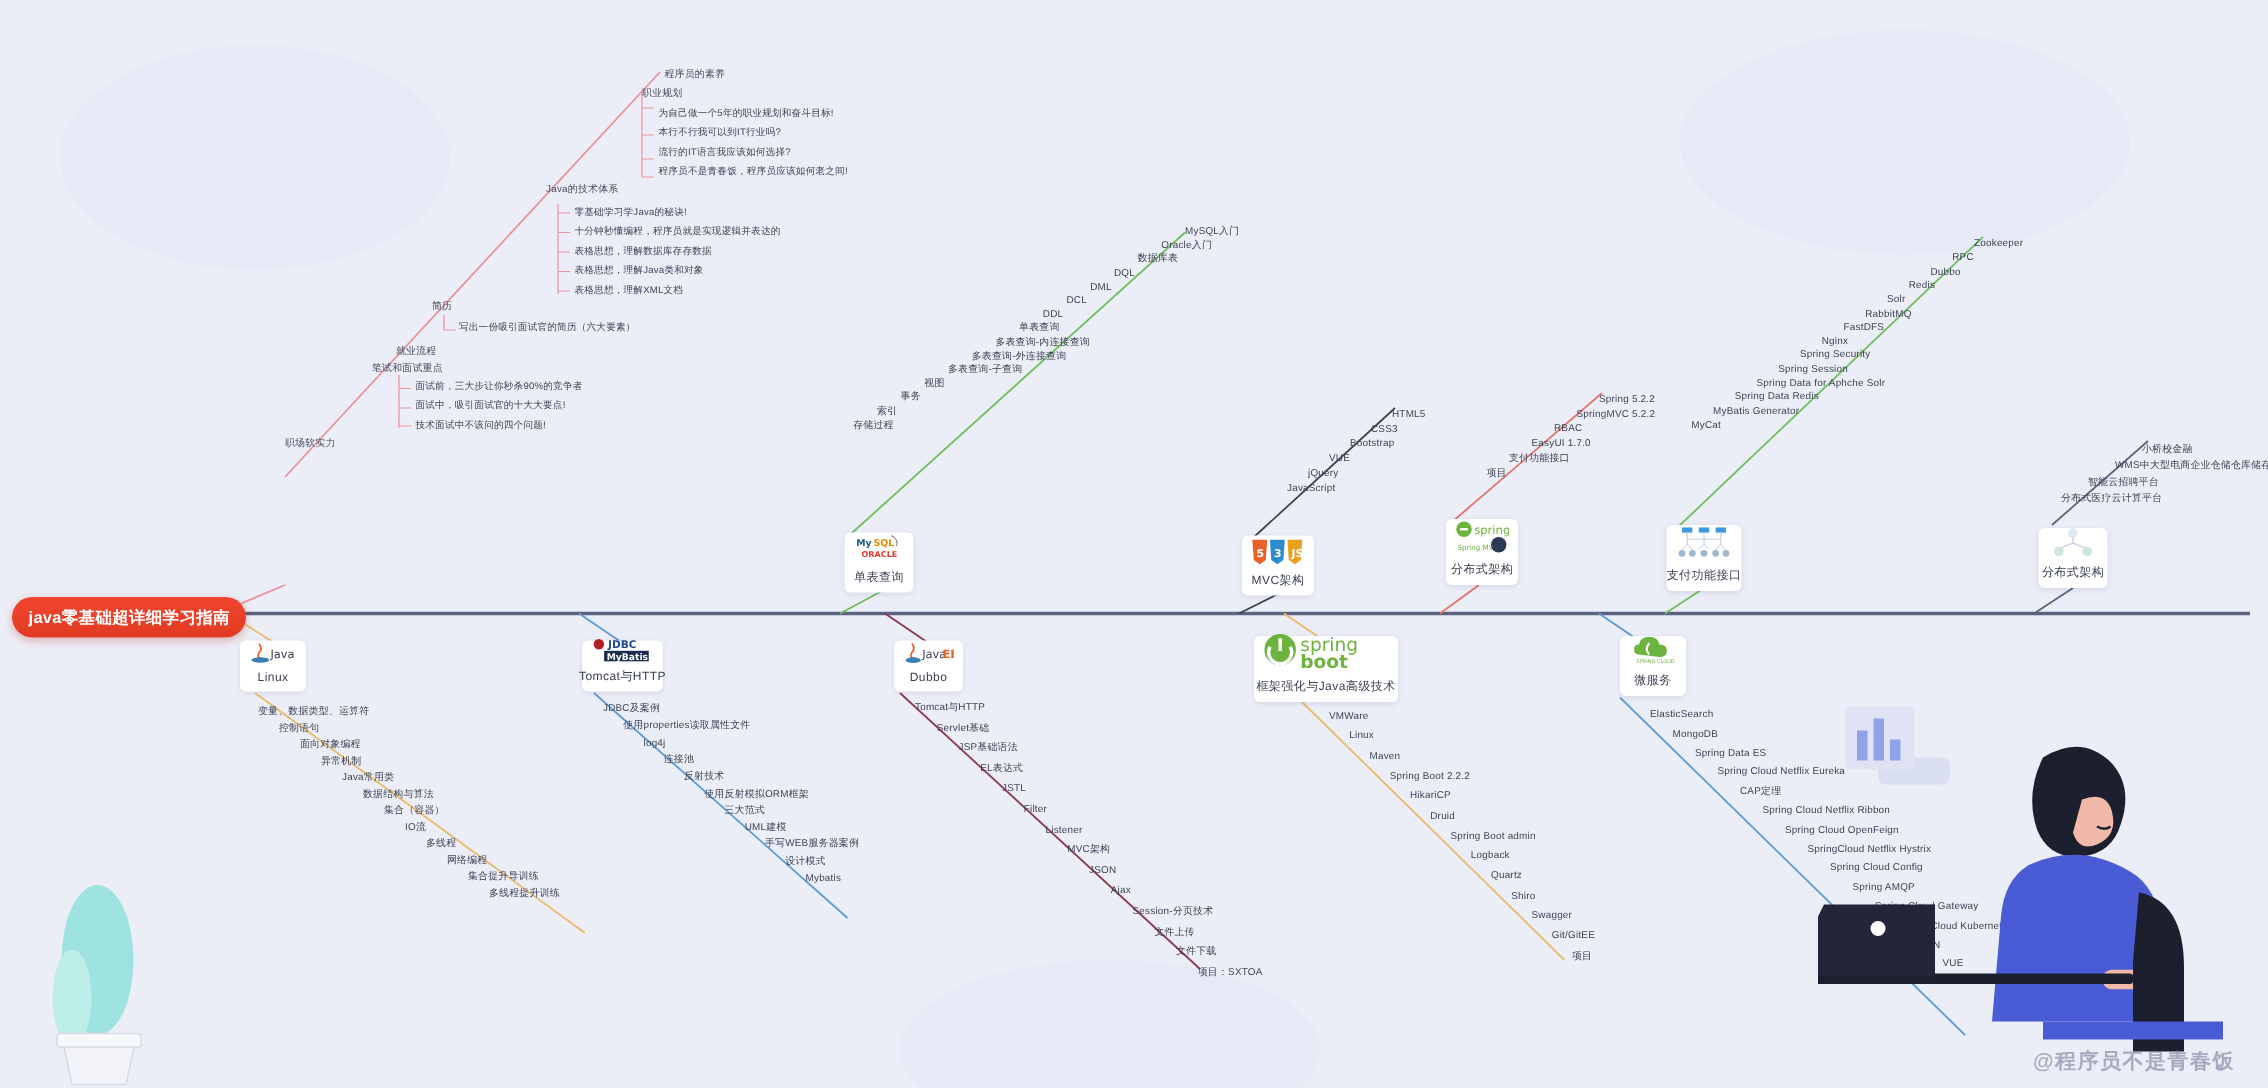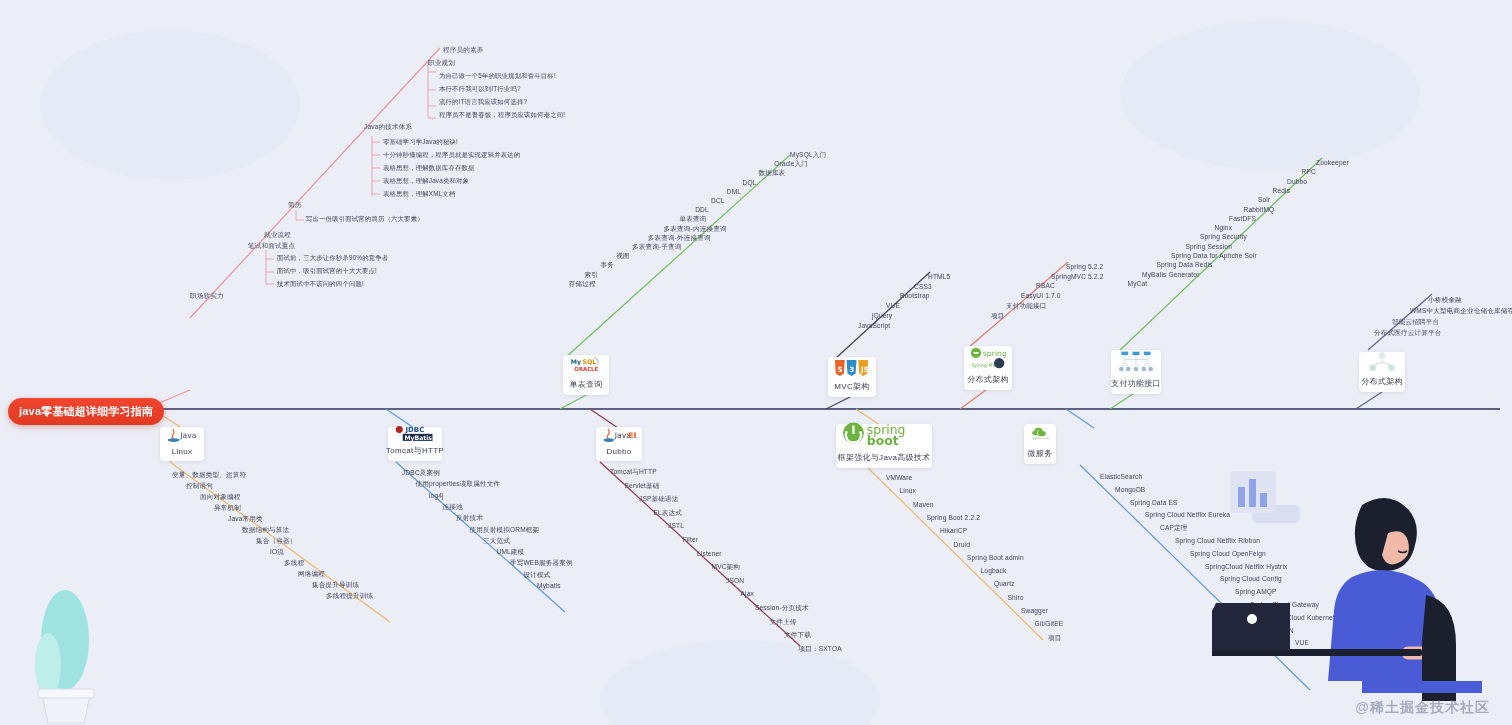--- a/index.html
+++ b/index.html
@@ -222,21 +222,21 @@
         <circle cx="12" cy="12" r="11" fill="#6db33f"></circle>
           <path d="M12 4 V13" stroke="#fff" stroke-width="2.4"></path>
           <path d="M5 10 a8 8 0 1 0 14 0" stroke="#fff" stroke-width="2.4" fill="none"></path>
         <text x="26" y="13" font-size="13" fill="#6db33f" font-family="DejaVu Sans">spring</text>
         <text x="26" y="25" font-size="13" font-weight="bold" fill="#6db33f" font-family="DejaVu Sans">boot</text>
       </svg>
     </div>
     <div class="cap">框架强化与Java高级技术</div>
   </div>
 
-  <div class="node" style="left:1024px;top:424px;width:32px;height:40px;">
+  <div class="node" style="left:1080px;top:424px;width:44px;height:40px;">
     <div class="logo">
       <svg width="38" height="24" viewBox="0 0 38 24">
         <path d="M6 16 q-4 0 -4 -4 q0 -4 4 -4 q1 -6 8 -6 q7 0 8 6 q6 0 6 5 q0 5 -6 5 z" fill="#6db33f" transform="translate(2,0)"></path>
         <path d="M16 7 q-4 5 0 9" stroke="#fff" stroke-width="1.6" fill="none"></path>
         <text x="6" y="23" font-size="4" fill="#6db33f" font-family="DejaVu Sans">SPRING CLOUD</text>
       </svg>
     </div>
     <div class="cap">微服务</div>
   </div>
 
@@ -420,15 +420,15 @@
     <rect x="-120" y="184" width="330" height="7" rx="2" fill="#1c1f2e"></rect>
 
     <path d="M-20 186 L4 138 h74 v48z" fill="#23263a"></path>
     <circle cx="40" cy="154" r="5" fill="#fff"></circle>
 
     <path d="M214 130 q30 6 30 50 v56 h-34 v-60z" fill="#1c1f2e"></path>
 
     <rect x="150" y="216" width="120" height="12" fill="#4a5bd6"></rect>
   </svg>
 
-  <div class="watermark">@稀土掘金技术社区</div>
+  <div class="watermark">@程序员不是青春饭</div>
 
 </div>
 
 </body></html>

